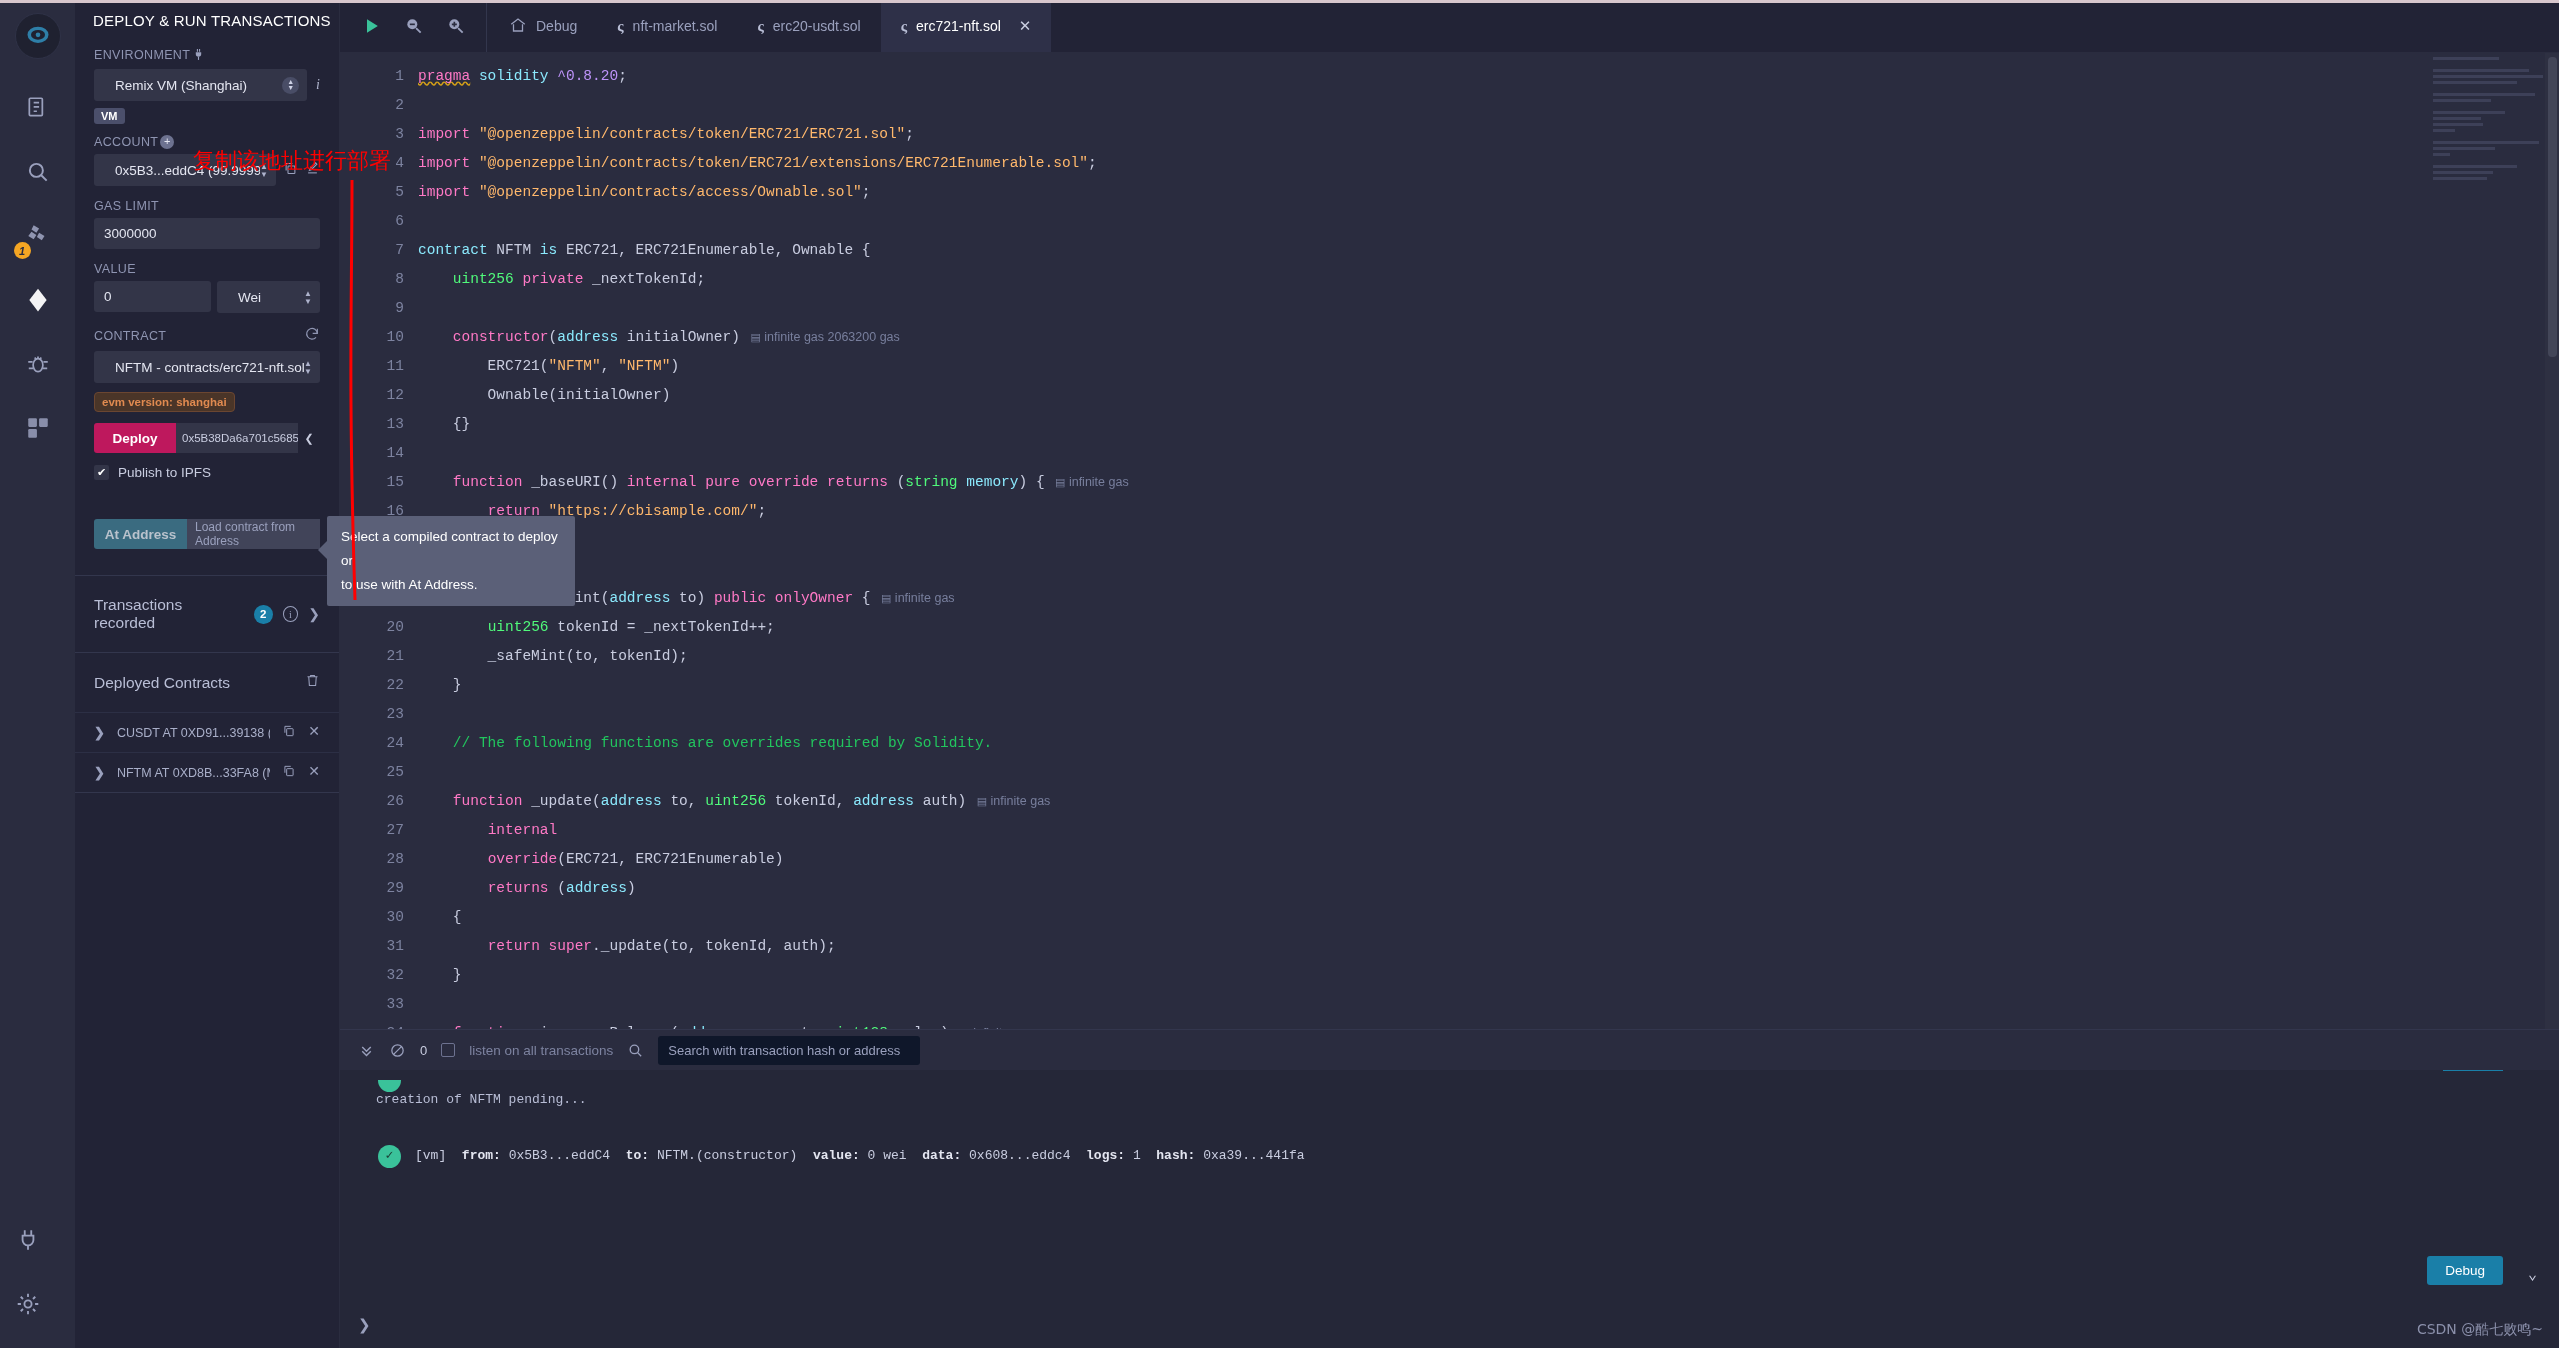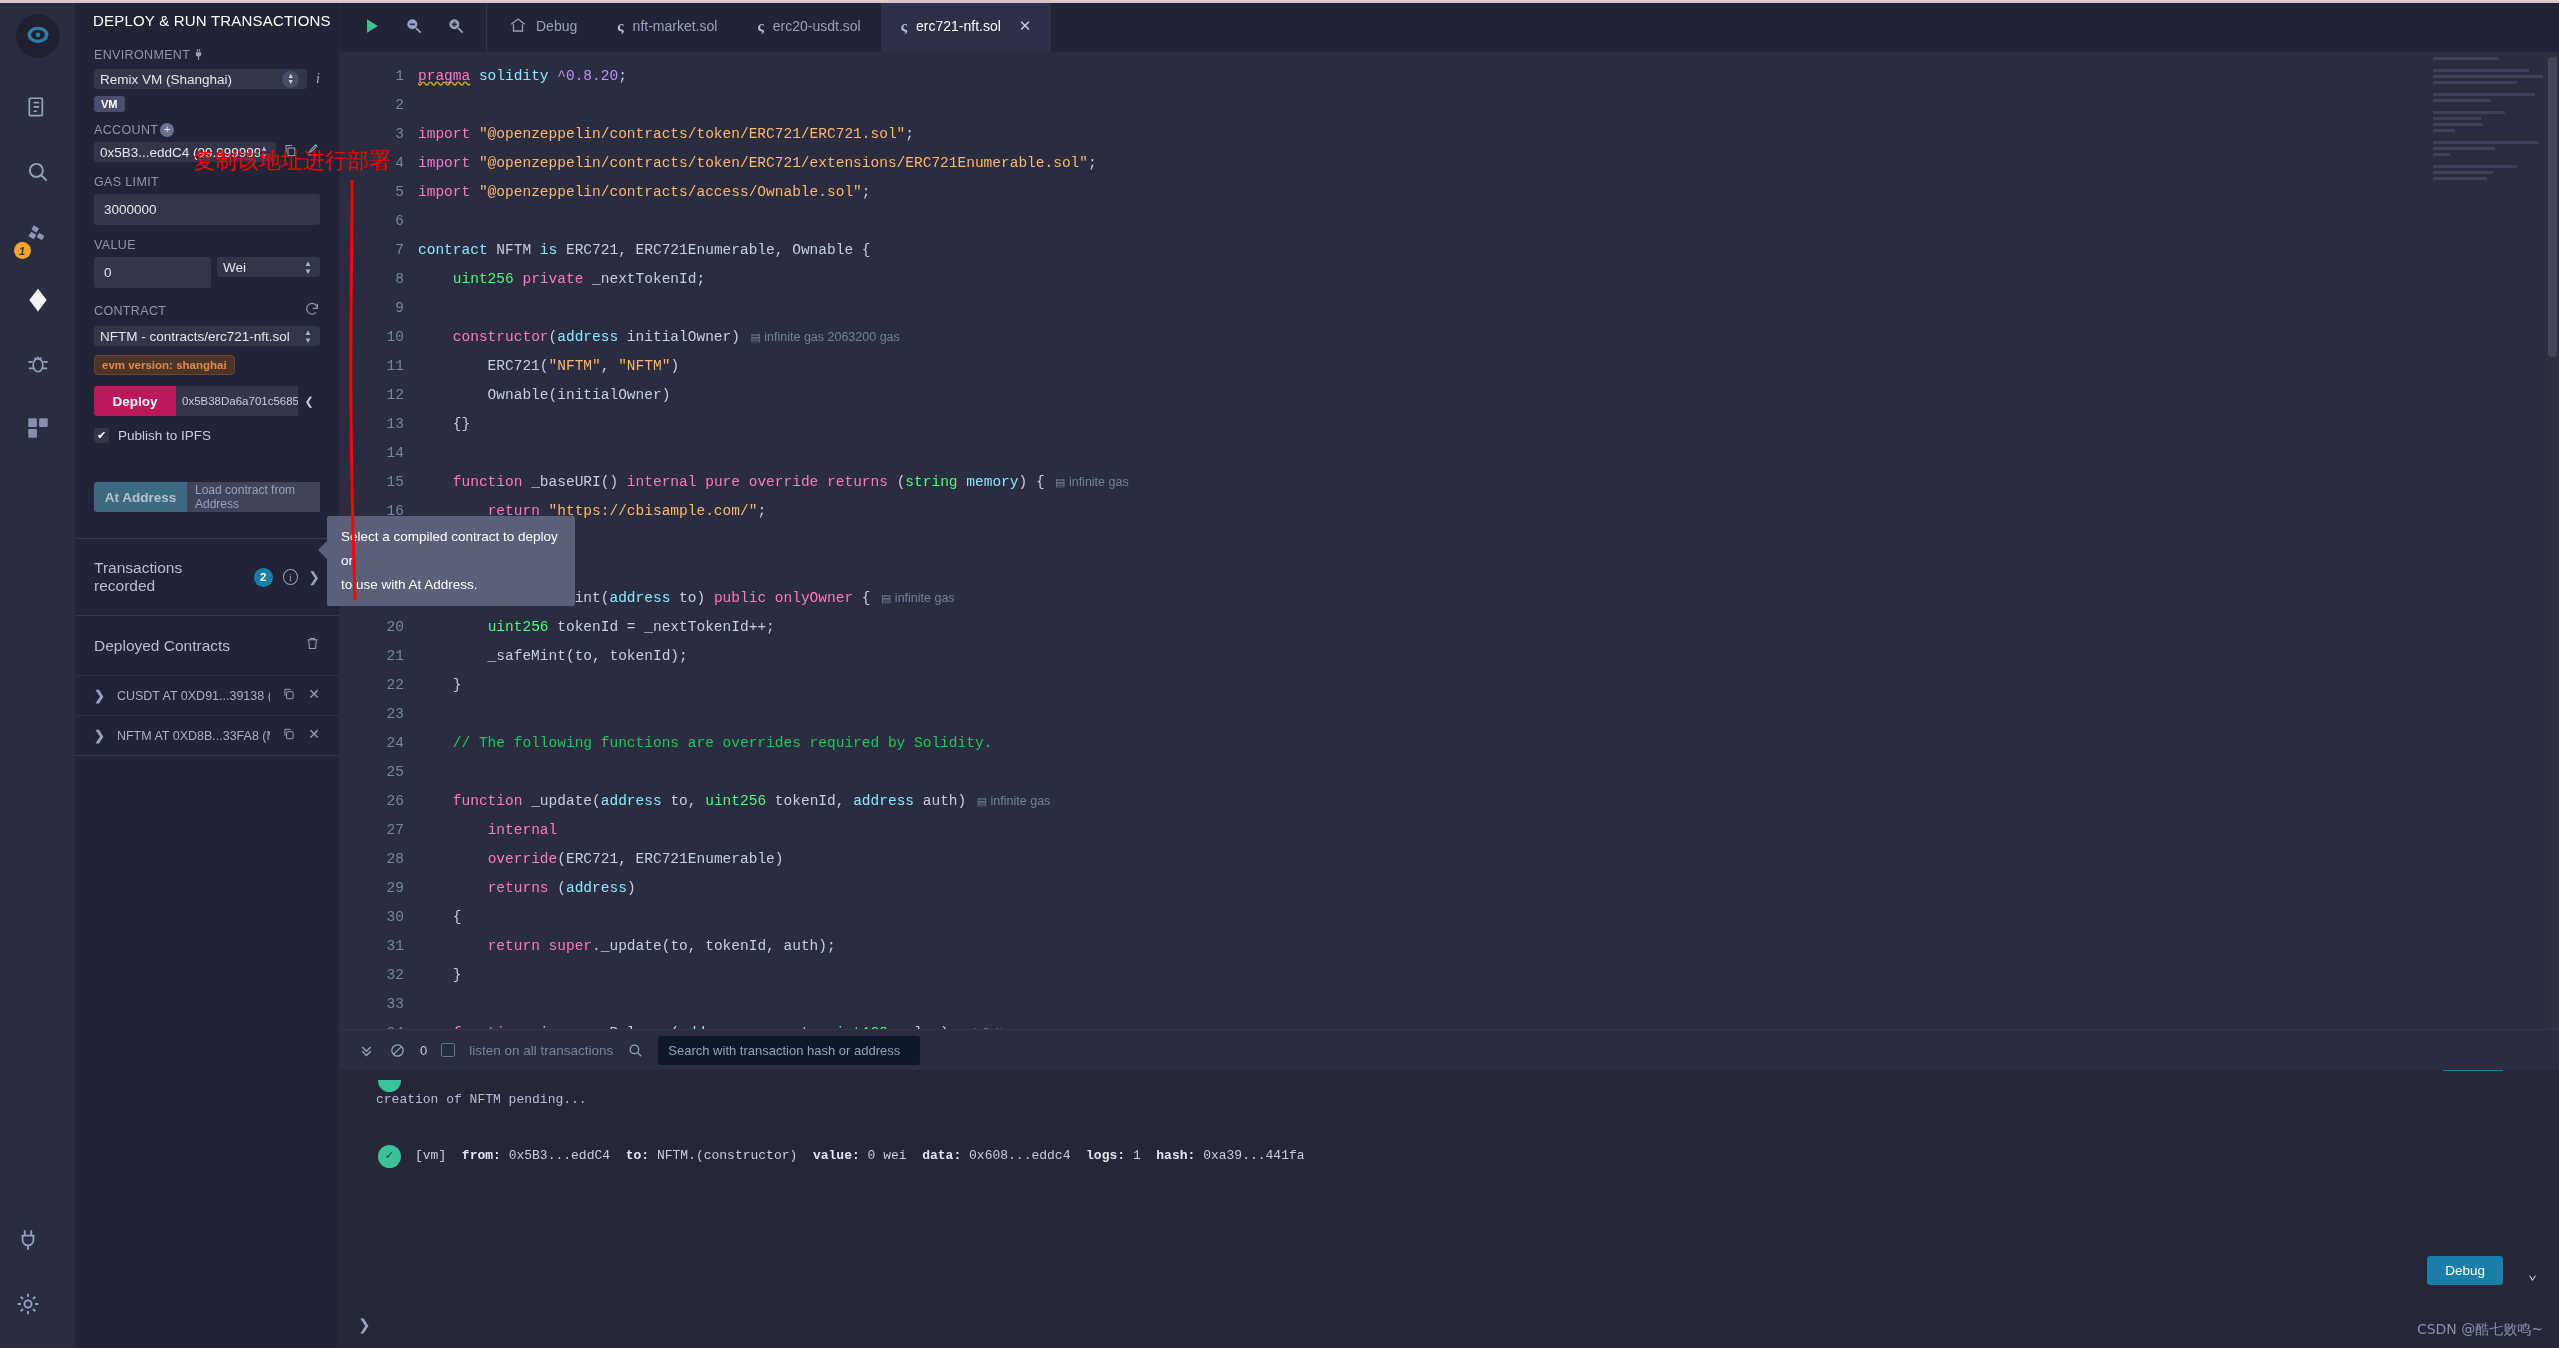--- a/index.html
+++ b/index.html
@@ -69,23 +69,23 @@
     margin-bottom: 5px; display: flex; align-items: flex-start; gap: 2px;
   }
   .input-box {
     background: #333548; border: none; border-radius: 3px;
     height: 31px; color: #e4e6f1; font-size: 13.5px;
     padding: 0 10px; width: 100%;
     display: flex; align-items: center;
     font-family: "Liberation Sans", sans-serif;
   }
   .sel-box {
-    background: #333548; border-radius: 3px; height: 20px;
+    background: #333548; border-radius: 3px; height: 32px;
     display: flex; align-items: center; justify-content: space-between;
-    padding: 0 8px 0 6px; color: #e4e6f1; font-size: 13.5px;
+    padding: 0 8px 0 21px; color: #e4e6f1; font-size: 13.5px;
     cursor: pointer; overflow: hidden;
   }
   .sel-txt { white-space: nowrap; overflow: hidden; }
   .spin {
     display: flex; flex-direction: column; gap: 1px; color: #aeb3cc;
     font-size: 8px; line-height: 7px; flex-shrink: 0;
   }
   .circ-spin {
     width: 17px; height: 17px; border-radius: 50%; background: #494d66;
     display: flex; flex-direction: column; align-items: center; justify-content: center;

